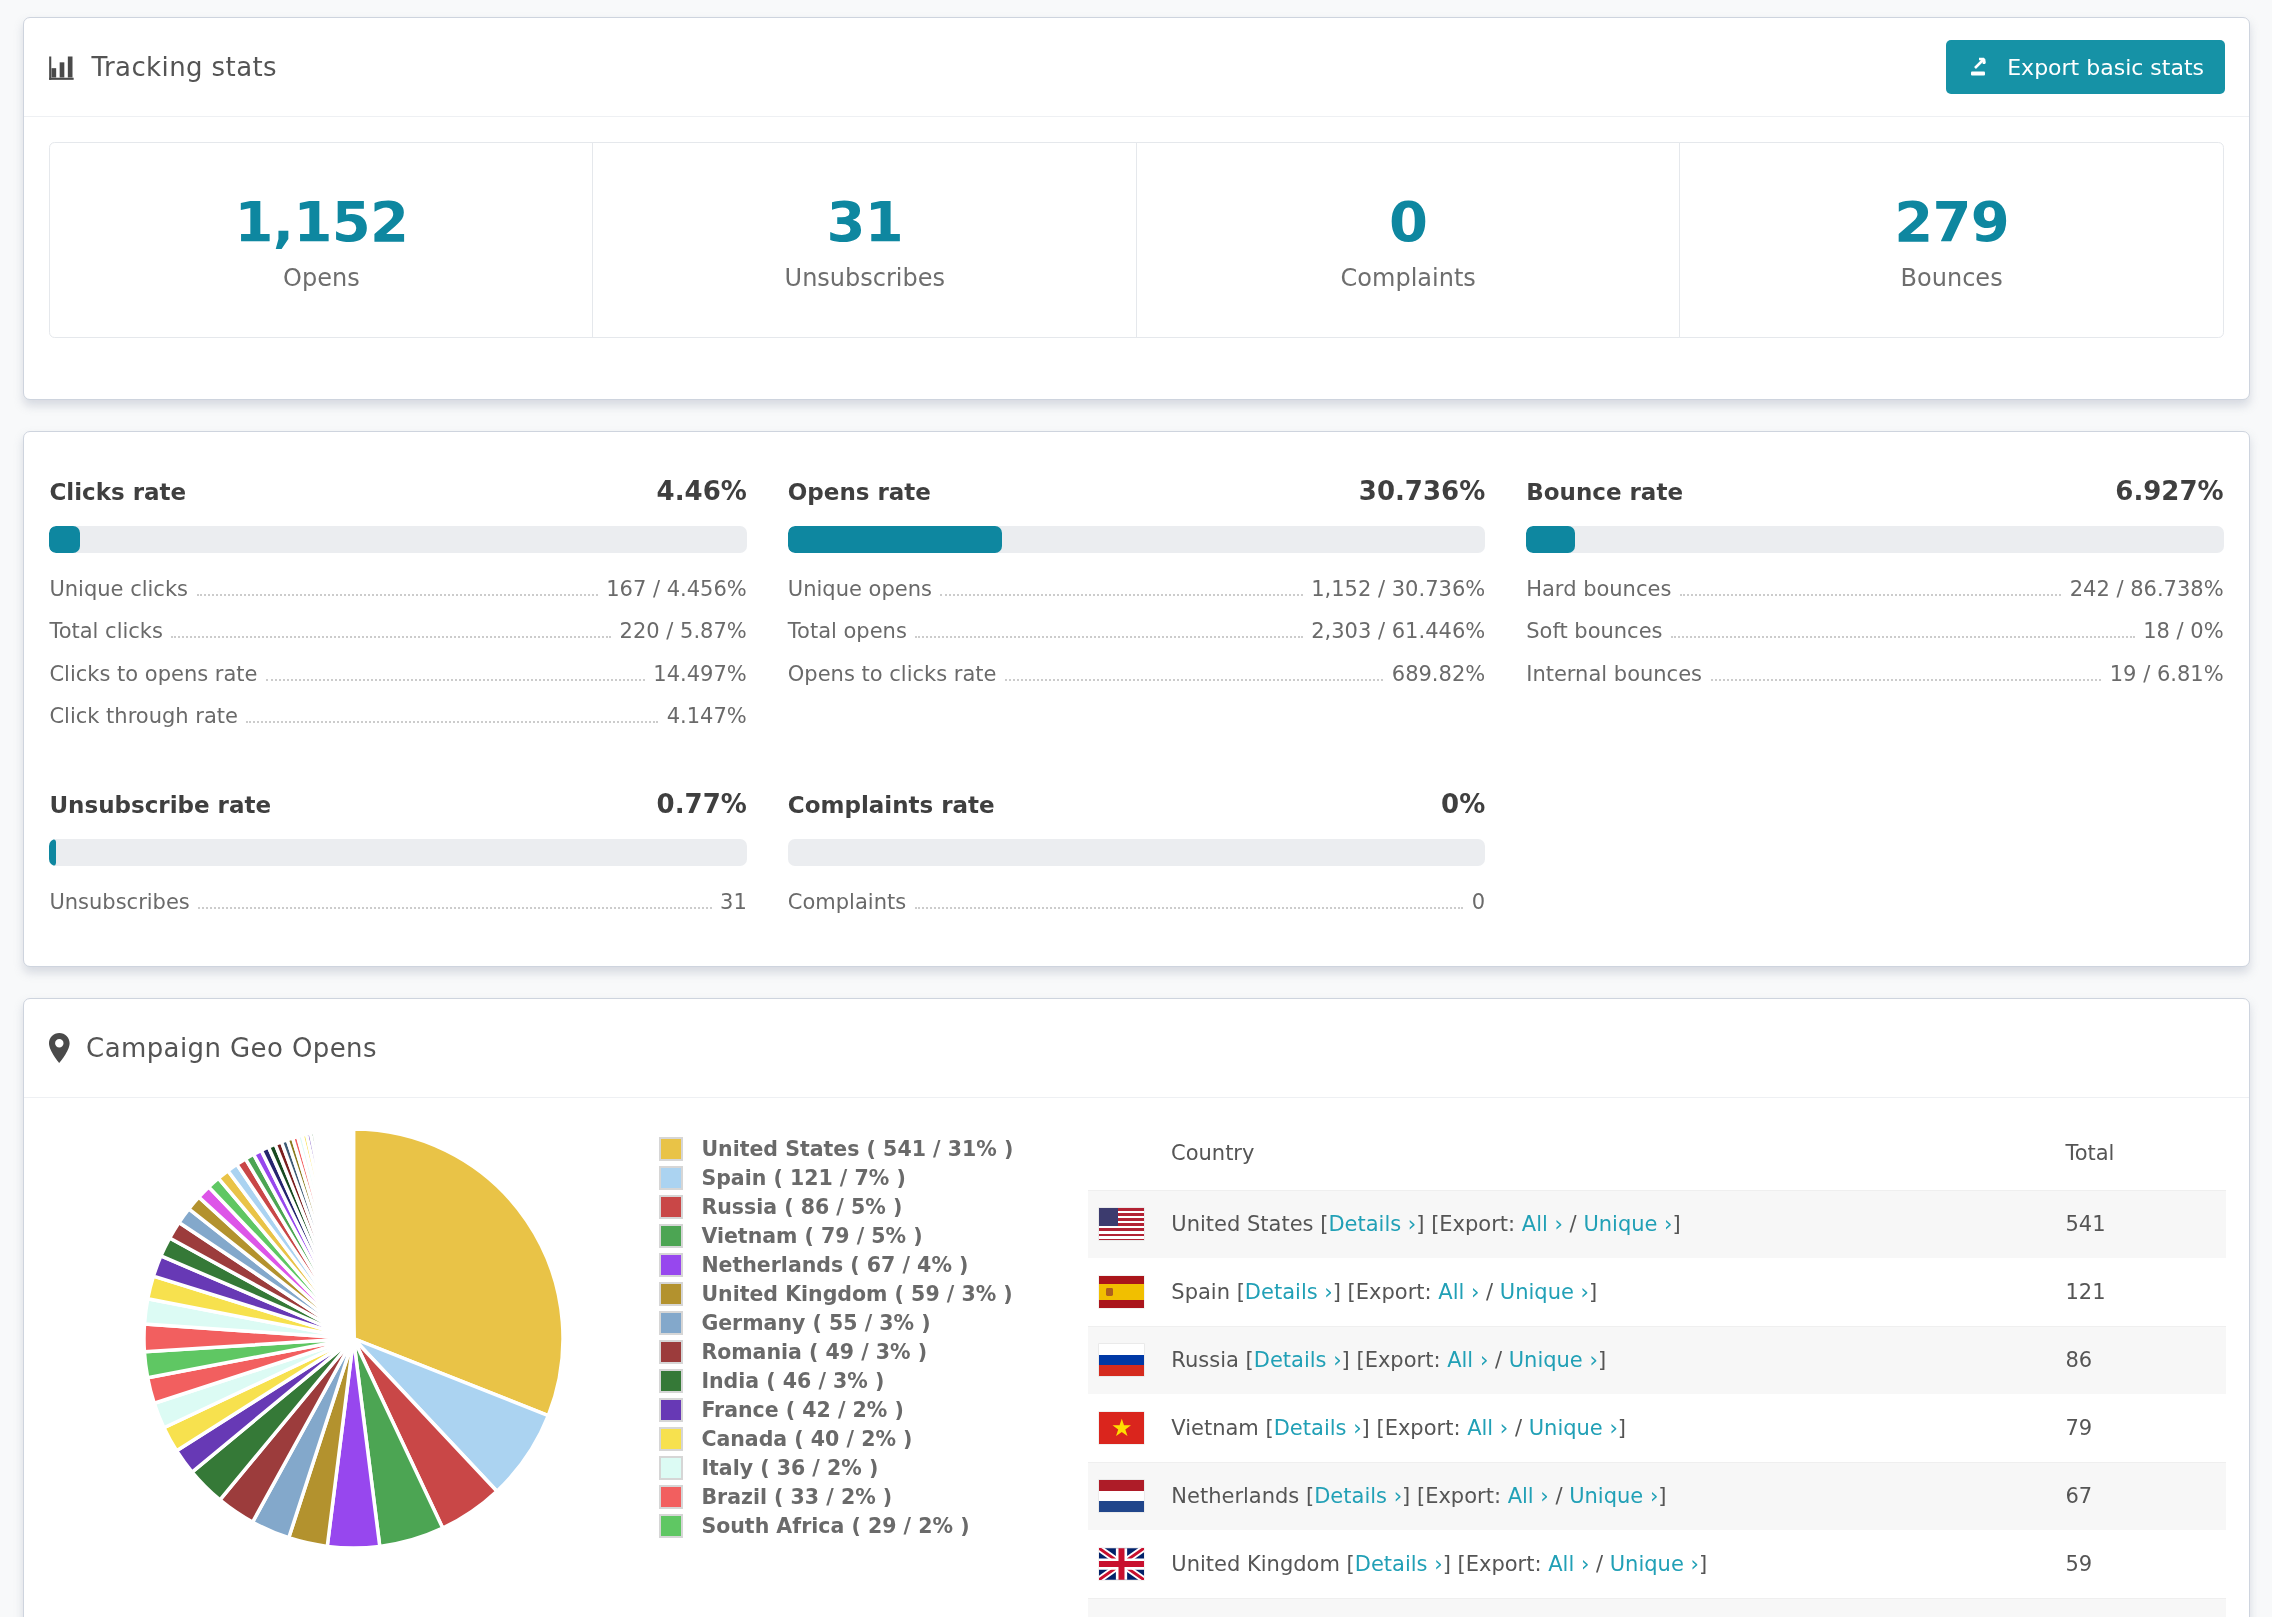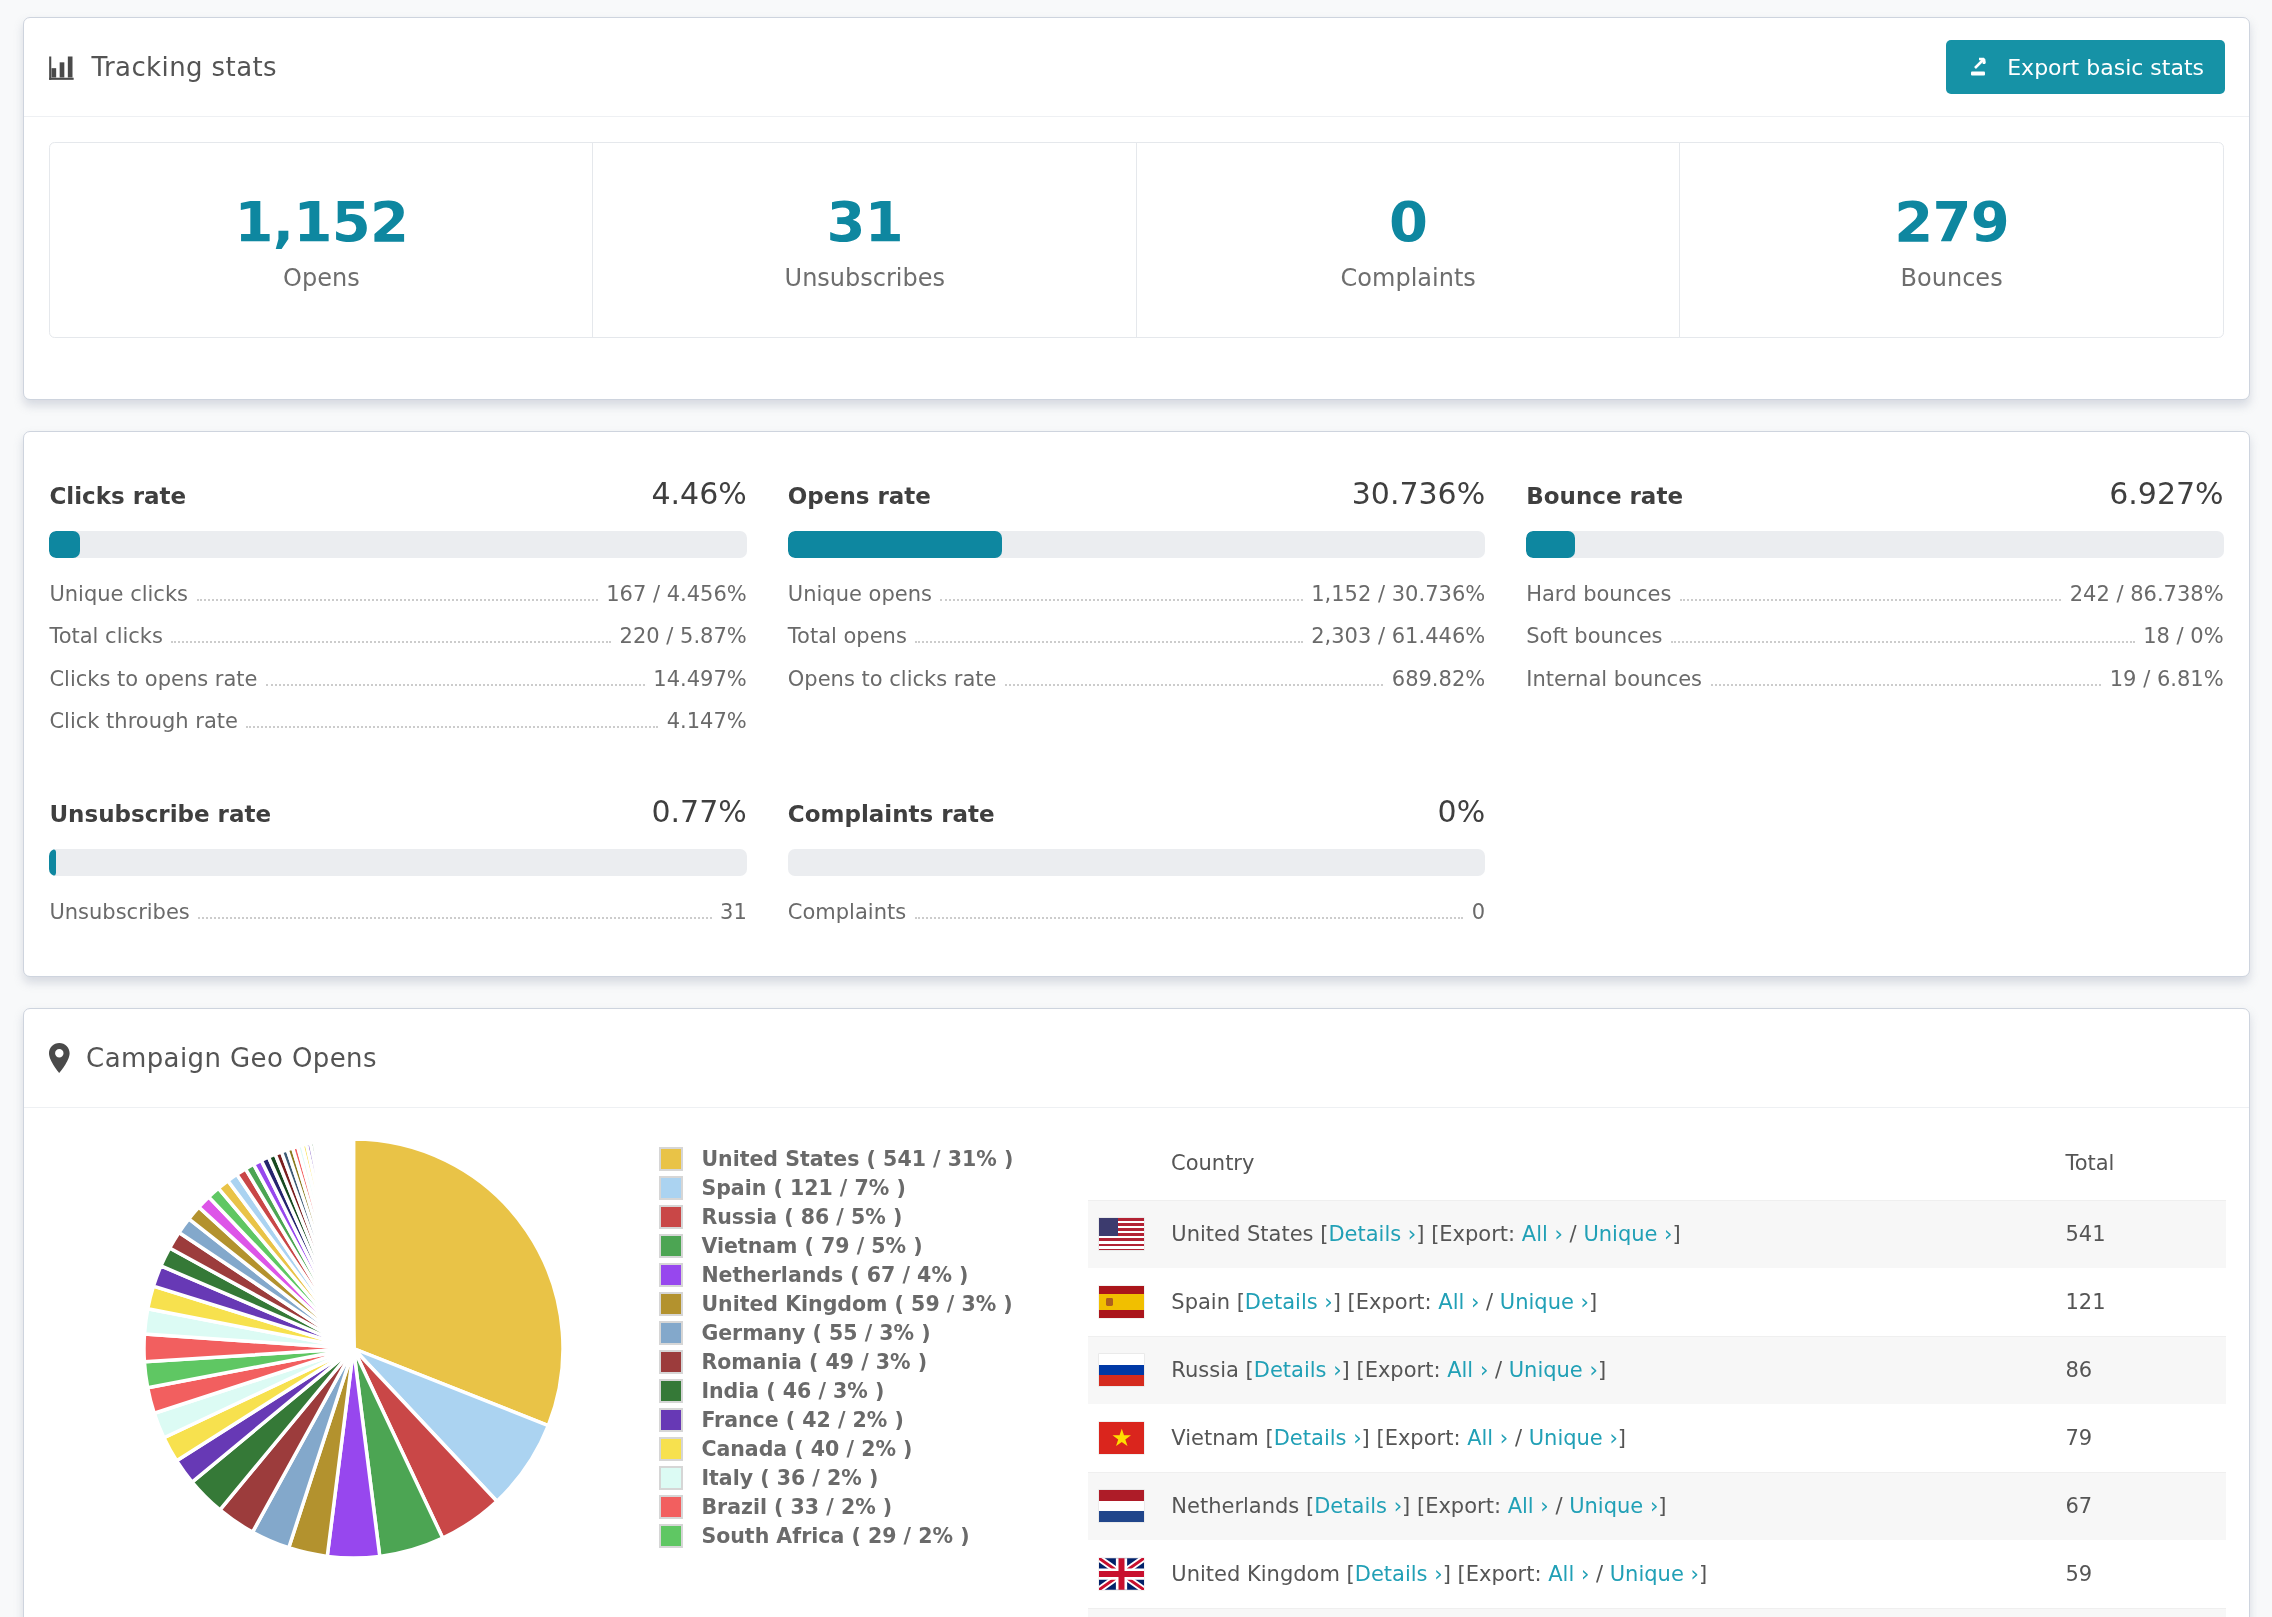--- a/index.html
+++ b/index.html
@@ -42,21 +42,21 @@
   .stat-value { font-size:56px; font-weight:700; color:#0e87a0; letter-spacing:-0.7px; }
   .stat-label { font-size:24px; color:#6e6e6e; margin-top:10px; }
   
   #card-rates { margin-top:31px; padding:44px 25.4px 52px 25.4px; }
   .rates-grid {
     display:grid; grid-template-columns:repeat(3,1fr);
     column-gap:41px; row-gap:61px;
   }
   .rate-head { display:flex; justify-content:space-between; align-items:baseline; }
   .rate-title { font-size:23px; font-weight:700; color:#3f3f3f; }
-  .rate-value { font-size:30px; font-weight:400; color:#3f3f3f;margin-left:16px; }
+  .rate-value { font-size:26px; font-weight:700; color:#3f3f3f;margin-left:16px; }
   .rate-bar {
     margin-top:20px; height:27px; background:#ebedf0; border-radius:7px;
     overflow:hidden; position:relative;
   }
   .rate-bar-fill { height:100%; background:#0e87a0; border-radius:7px; }
   .rate-rows { margin-top:24px; }
   .rate-row { display:flex; align-items:flex-end; margin-top:18.4px; }
   .rate-row:first-child { margin-top:0; }
   .rate-row .lbl { font-size:21px; color:#6a6a6a; white-space:nowrap; }
   .rate-row .leader { flex:1; border-bottom:2.1px dotted #cccccc; margin:0 8.5px 5px 8.5px; }

